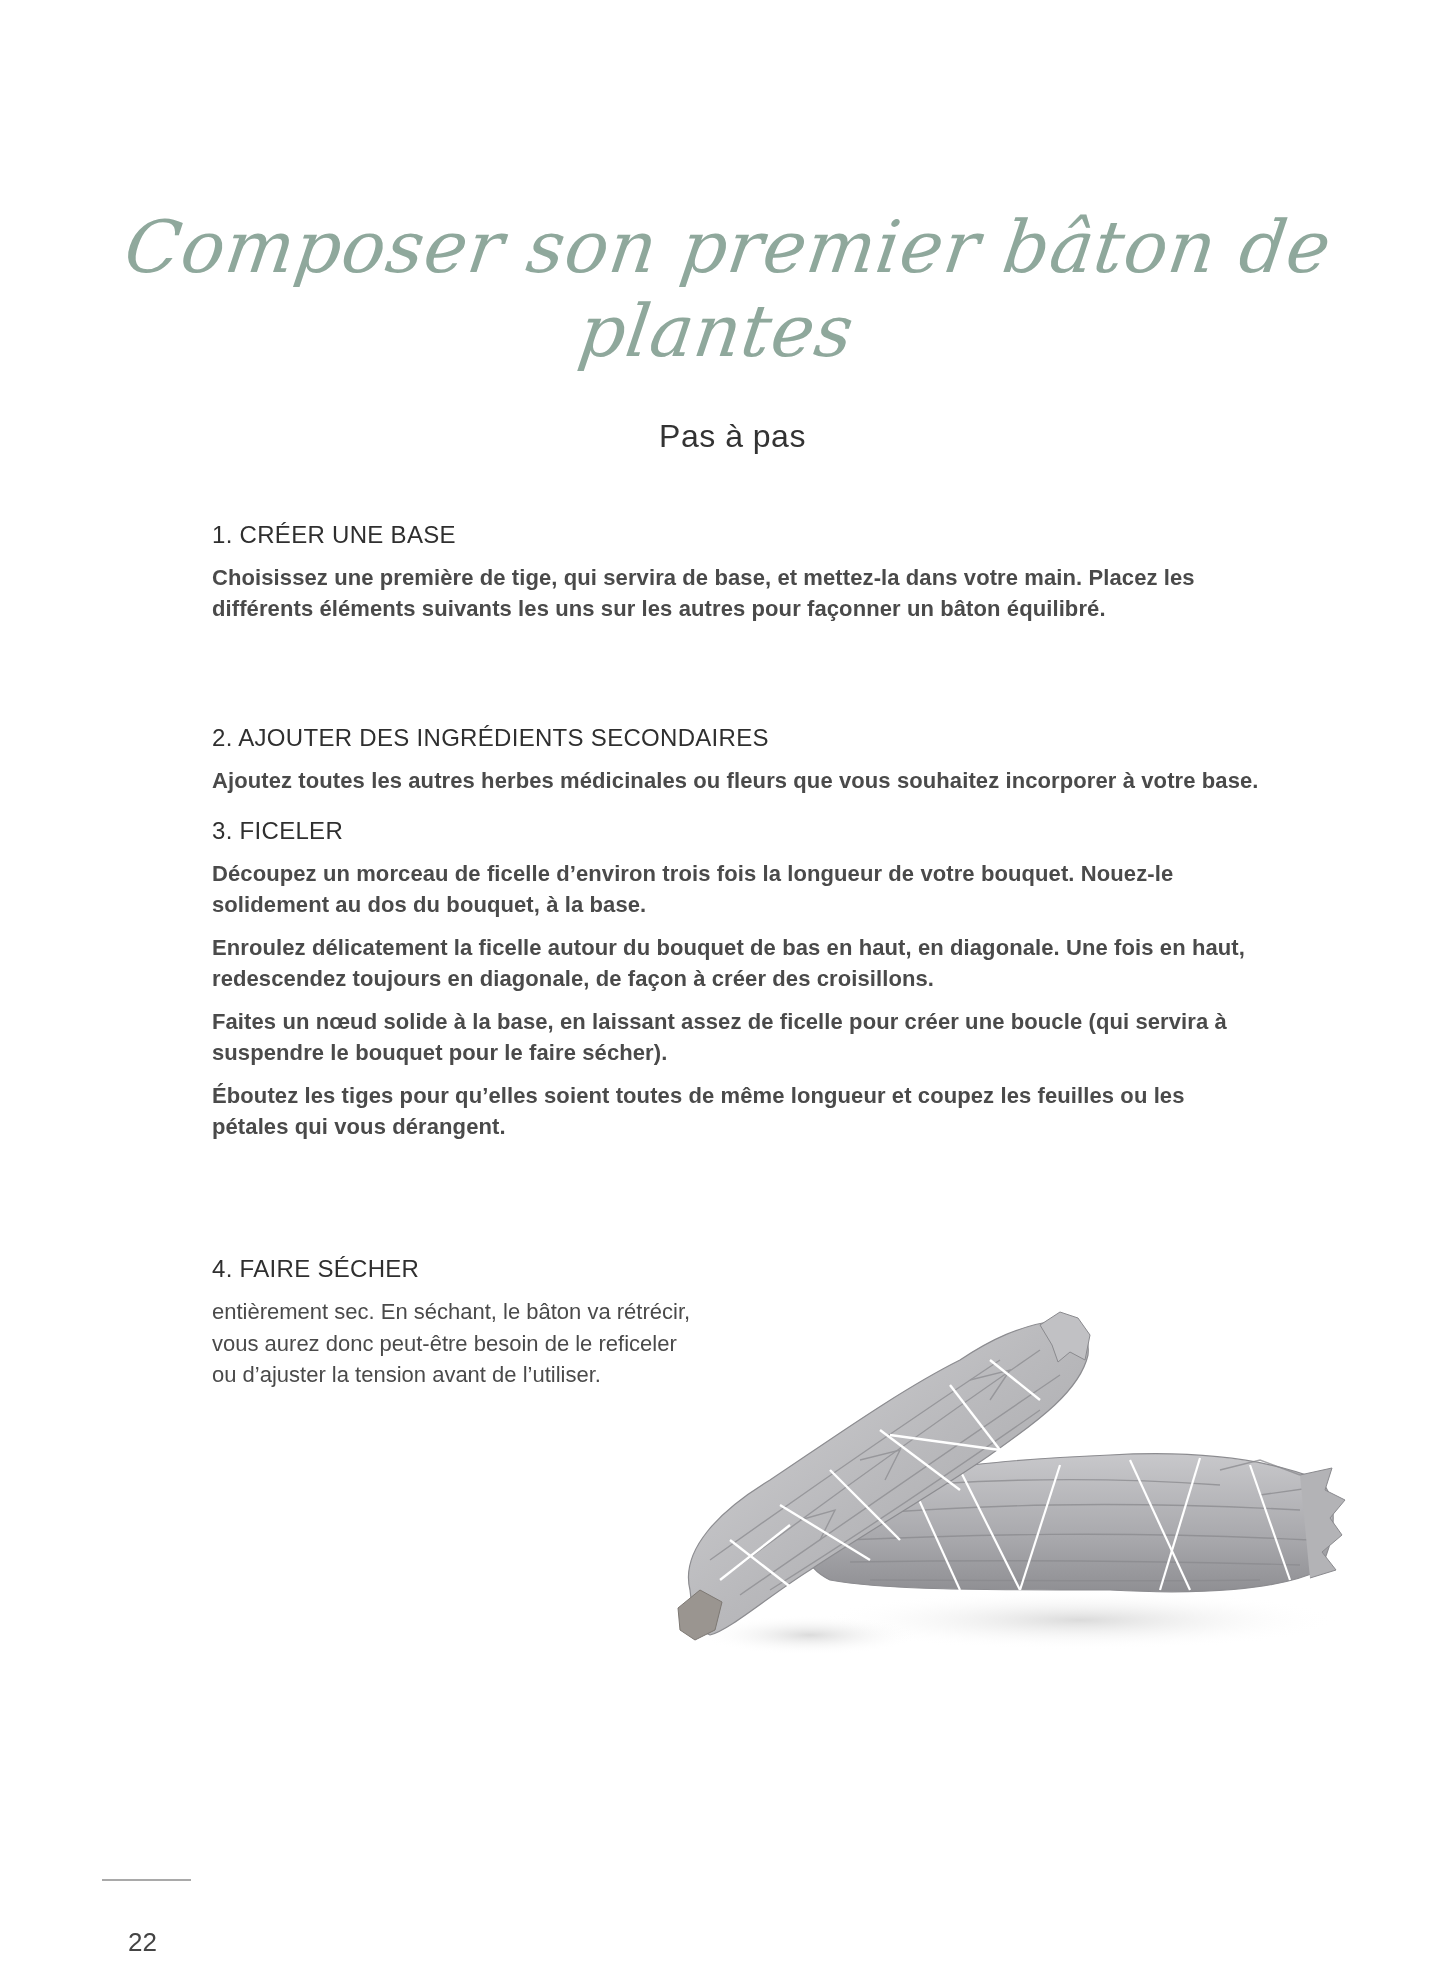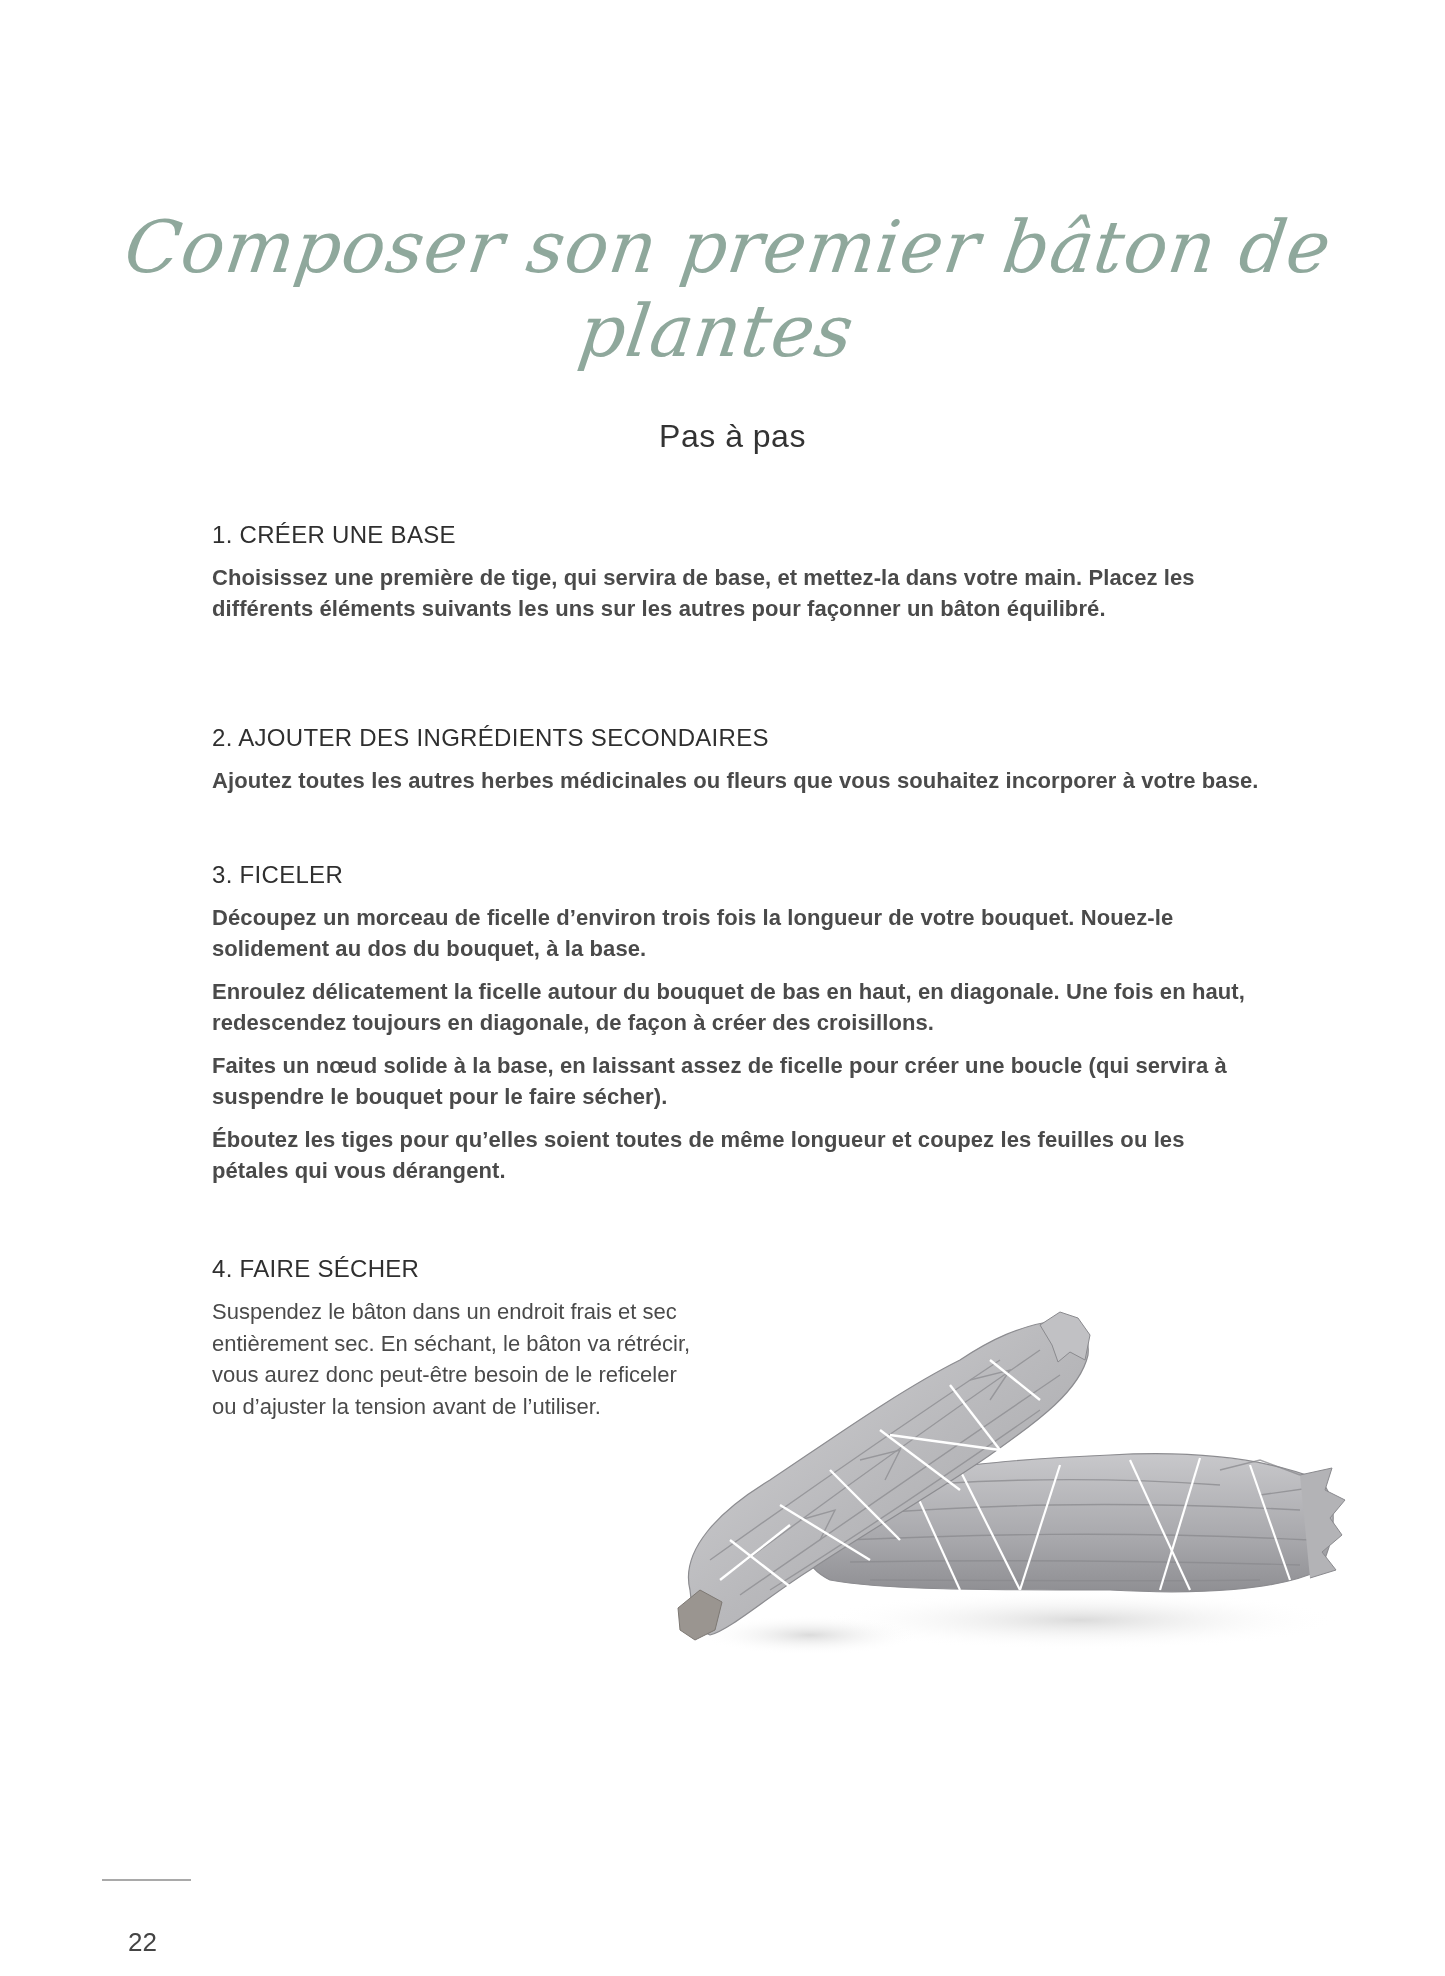--- a/index.html
+++ b/index.html
@@ -28,21 +28,21 @@
       margin-bottom: 12px; line-height: 30px;
     }
     .step p {
       font-size: 22px; line-height: 31px; color: #4a4a4a; margin-bottom: 12px;
       letter-spacing: 0.1px;
       font-weight: bold;
     }
 
     #step1 { top: 520px; }
     #step2 { top: 723px; }
-    #step3 { top: 860px; }
+    #step3 { top: 816px; }
     #step4 { top: 1254px; width: 700px; }
 
     .photo { position: absolute; left: 660px; top: 1290px; width: 690px; height: 380px; }
 
     .folio-rule { position: absolute; left: 102px; top: 1879px; width: 89px; height: 2px; background: #a9a9a9; }
     .folio { position: absolute; left: 128px; top: 1895px; font-size: 26px; color: #444; margin-top: 32px; }
   </style>
 </head>
 <body>
 
@@ -68,21 +68,20 @@
       <h2>3. FICELER</h2>
       <p>Découpez un morceau de ficelle d’environ trois fois la longueur de votre bouquet. Nouez-le solidement au dos du bouquet, à la base.</p>
       <p>Enroulez délicatement la ficelle autour du bouquet de bas en haut, en diagonale. Une fois en haut, redescendez toujours en diagonale, de façon à créer des croisillons.</p>
       <p>Faites un nœud solide à la base, en laissant assez de ficelle pour créer une boucle (qui servira à suspendre le bouquet pour le faire sécher).</p>
       <p>Éboutez les tiges pour qu’elles soient toutes de même longueur et coupez les feuilles ou les pétales qui vous dérangent.</p>
     </section>
 
     <section class="step" id="step4">
       <h2>4. FAIRE SÉCHER</h2>
       <div style="font-size:22px; line-height:31.5px; color:#4a4a4a;">
-        <div>Suspendez le bâton dans un endroit frais et sec</div>
         <div>entièrement sec. En séchant, le bâton va rétrécir,</div>
         <div>vous aurez donc peut-être besoin de le reficeler</div>
         <div>ou d’ajuster la tension avant de l’utiliser.</div>
       </div>
     </section>
   </div>
 
   <svg class="photo" viewBox="0 0 690 380" xmlns="http://www.w3.org/2000/svg">
     <defs>
       <linearGradient id="sageA" x1="0" y1="0" x2="1" y2="1">

